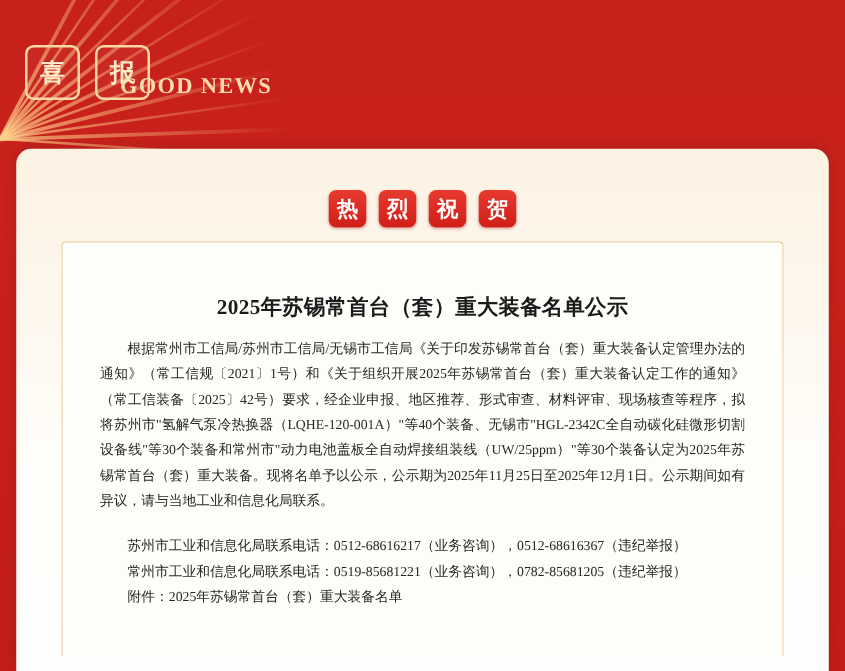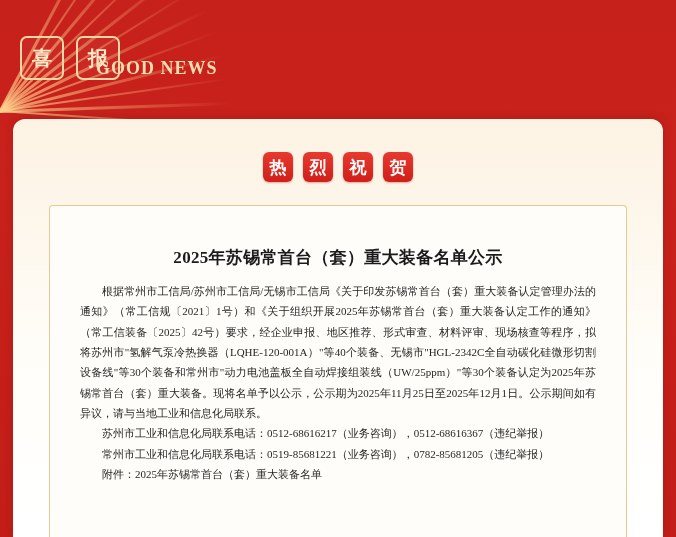--- a/index.html
+++ b/index.html
@@ -104,21 +104,21 @@
     font-weight: bold;
     display: flex;
     align-items: center;
     justify-content: center;
     font-family: "Liberation Serif", serif;
     box-shadow: 0 1px 2px rgba(160,30,20,0.35);
   }
   .inner {
     position: absolute;
     left: 36px;
-    top: 86px;
+    top: 74px;
     width: 578px;
     height: 332px;
     border: 1px solid #e8c98f;
     border-bottom: none;
     border-radius: 4px 4px 0 0;
     background: #fffdf9;
     box-sizing: border-box;
     padding: 0 30px;
   }
   .doc-title {
@@ -142,21 +142,21 @@
   .meta .sizes { color: #4a4a4a; }
   .body-text {
     margin-top: 12px;
     font-size: 11px;
     line-height: 1.85;
     color: #262626;
     text-align: justify;
     font-family: "Liberation Serif", serif;
   }
   .body-text p {
-    margin: 0 0 0 0;
+    margin: 0 0 16px 0;
     text-indent: 2em;
   }
   .contact-line {
     font-size: 11px;
     line-height: 1.85;
     color: #262626;
     text-indent: 2em;
     font-family: "Liberation Serif", serif;
   }
   .attach {

